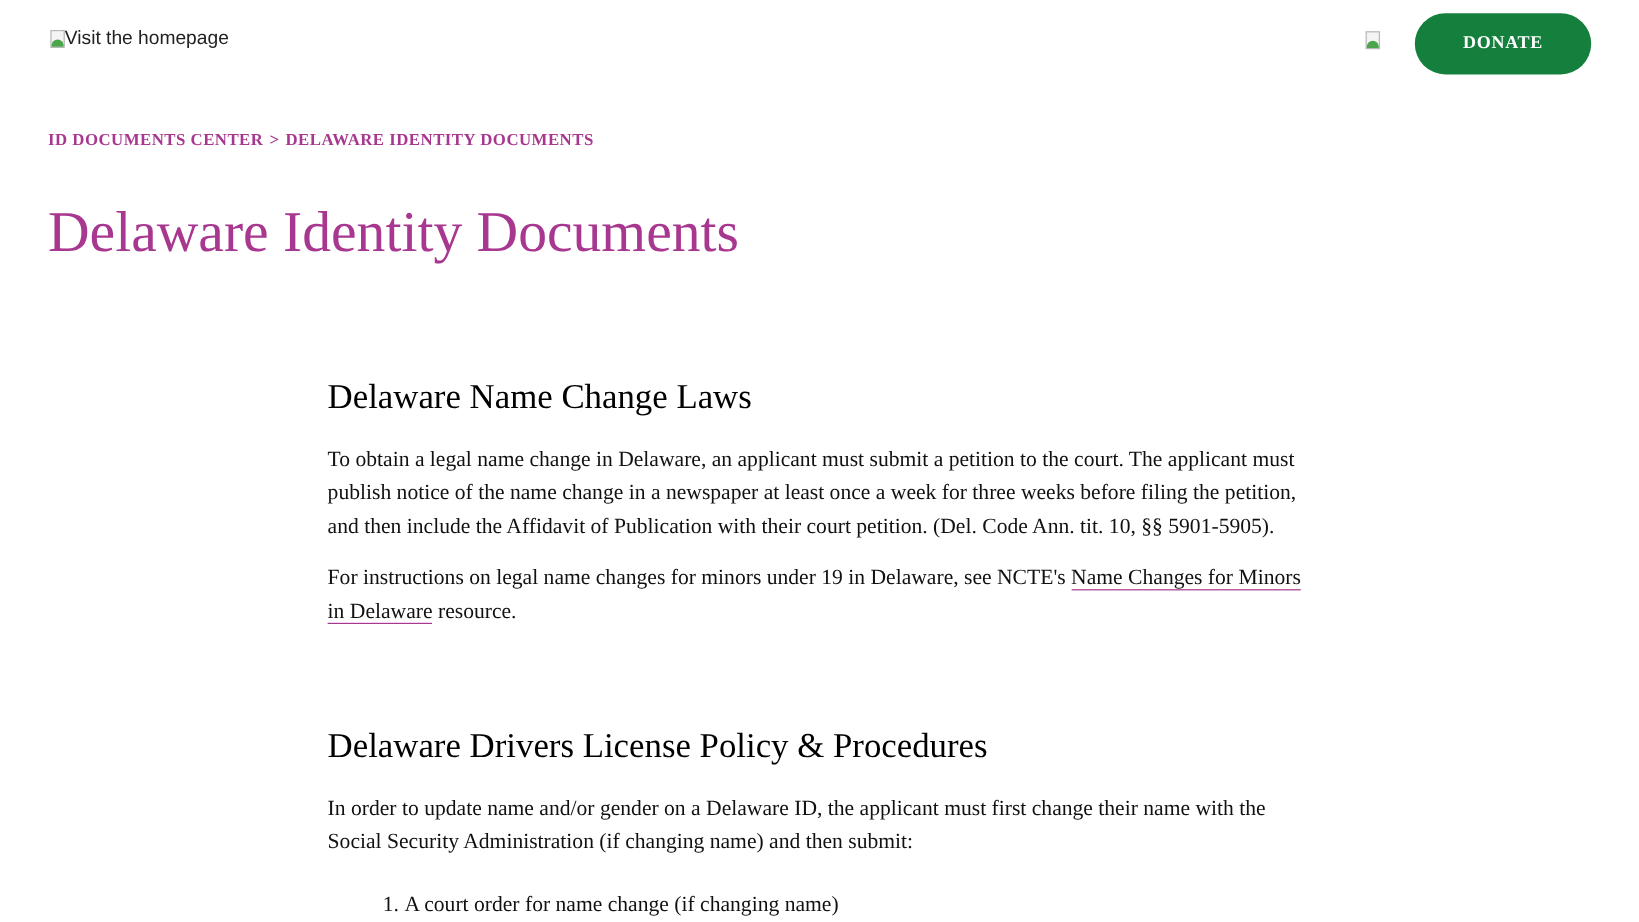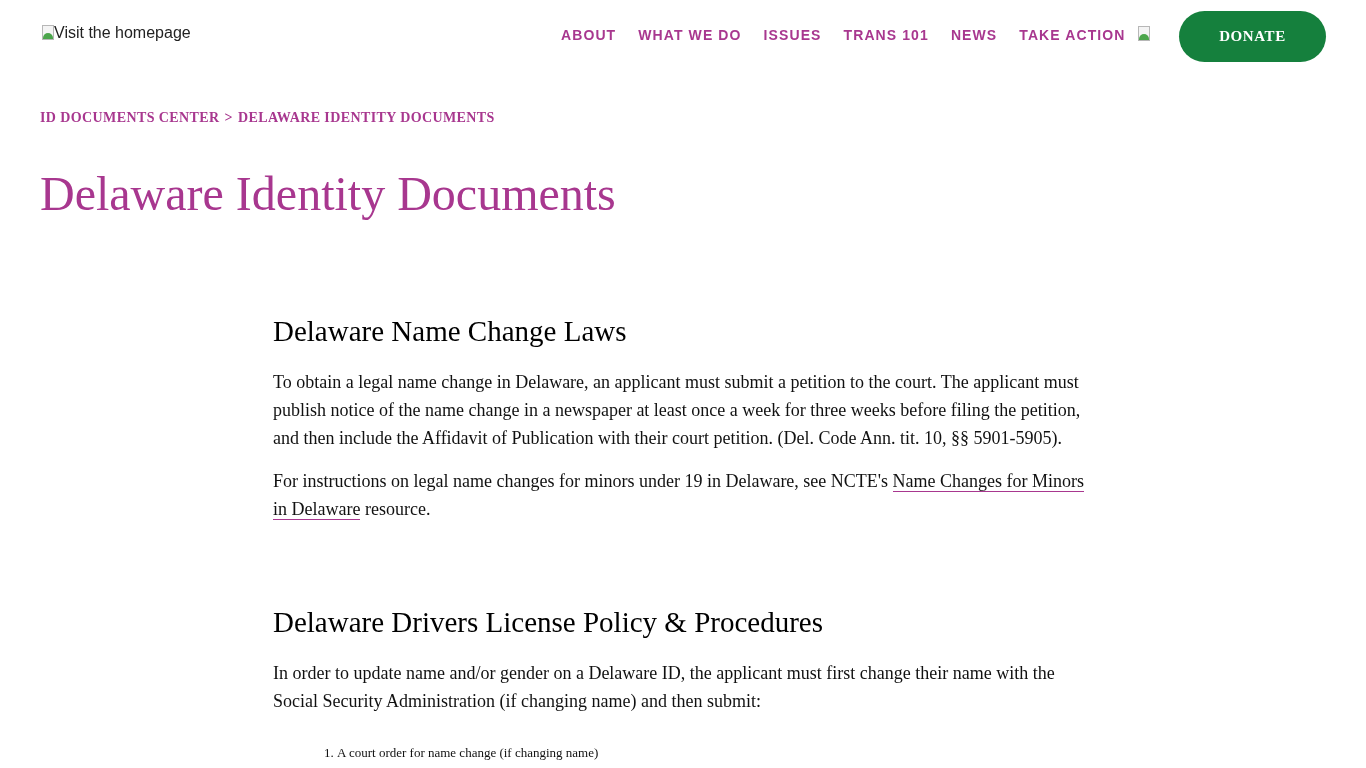--- a/index.html
+++ b/index.html
@@ -31,42 +31,34 @@
                   font-size: 48px; color: #a8378f; line-height: 56px; }
 
     .content { position: absolute; left: 273px; top: 310px; width: 820px; }
     .content h2 { font-family: "Liberation Serif", serif; font-weight: normal; font-size: 29px; color: #000000; line-height: 42px; }
     .content p { font-size: 18px; line-height: 28px; color: #111; }
     .content a { color: #111; text-decoration: none; border-bottom: 1px solid #a8378f; }
     .s1 h2 { margin-bottom: 16px; }
     .s1 p.first { margin-bottom: 15px; }
     .s2 { position: absolute; top: 291px; left: 0; width: 820px; }
     .s2 h2 { margin-bottom: 16px; }
-    .s2 ol { margin-top: 24px; padding-left: 64px; font-size: 13px; line-height: 28px; }
+    .s2 ol { margin-top: 24px; padding-left: 64px; font-size: 18px; line-height: 28px; }
   </style>
 </head>
 <body>
 
 <header class="header">
   <a class="logo">
     <span class="broken-img">
         <span class="page"></span>
         <span class="hill"></span>
       </span>
     <span>Visit the homepage</span>
   </a>
 
-  <nav class="nav">
-    <a>ABOUT</a>
-    <a>WHAT WE DO</a>
-    <a>ISSUES</a>
-    <a>TRANS 101</a>
-    <a>NEWS</a>
-    <a>TAKE ACTION</a>
-  </nav>
 
   <span class="broken-img nav-img">
       <span class="page"></span>
       <span class="hill"></span>
     </span>
 
   <a class="donate">DONATE</a>
 </header>
 
 <div class="breadcrumb">

